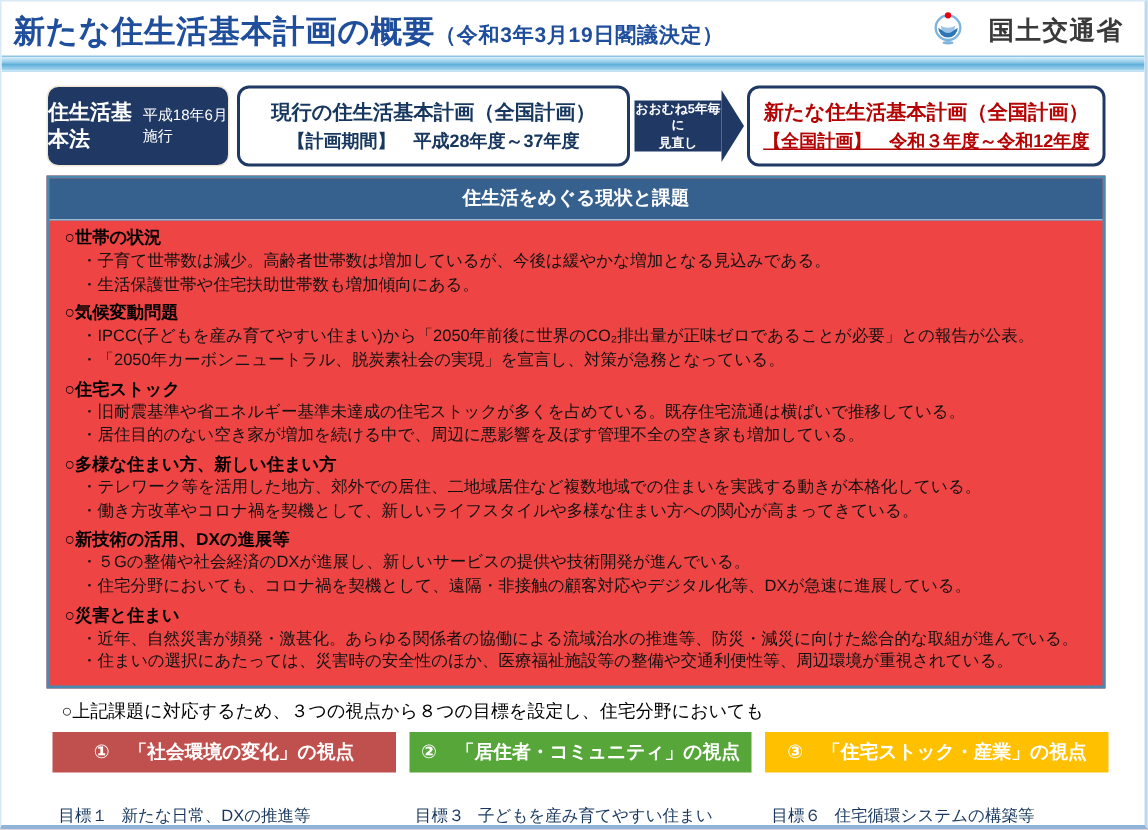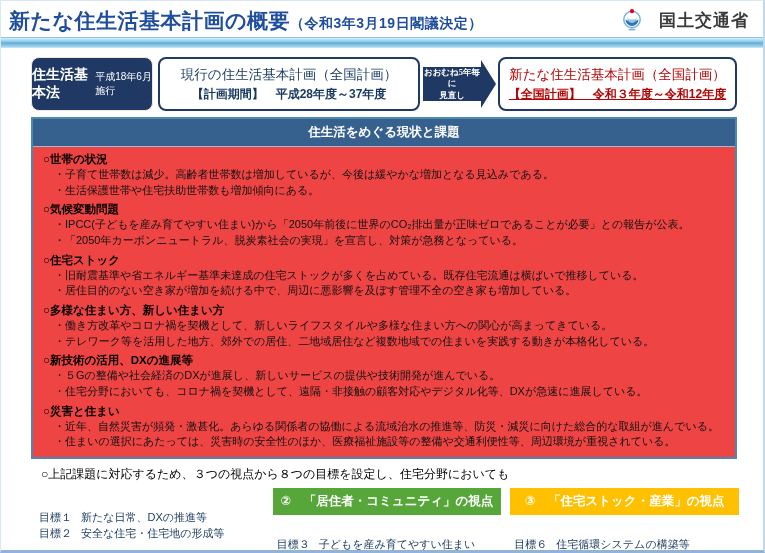--- a/index.html
+++ b/index.html
@@ -27,27 +27,27 @@
     flex: 0 0 122px; background: #1F3864; border: 1px solid #EFE8D6; border-radius: 8px;
     color: #fff; display: flex; flex-direction: row; justify-content: center; align-items: center; gap: 1px;
   }
   .law-title { font-weight: bold; font-size: 14px; }
   .law-sub { font-size: 10px; }
   .plan-box {
     background: #fff; border: 2px solid #1F3864; border-radius: 8px; margin-left: 5px;
     display: flex; flex-direction: column; justify-content: center; align-items: center; gap: 2px;
   }
   .current-plan { flex: 0 0 262px; color: #17375E; }
-  .plan-title { font-weight: normal; font-size: 13.5px; white-space: nowrap; }
+  .plan-title { font-weight: bold; font-size: 13.5px; white-space: nowrap; }
   .plan-period { font-weight: bold; font-size: 12px; white-space: nowrap; }
   .arrow-wrap { display: flex; align-items: center; margin-left: 3px; }
   .arrow-body {
     background: #1F3864; color: #fff; height: 34px; width: 58px; align-self: center;
     display: flex; align-items: center; justify-content: center; text-align: center;
-    font-size: 8.5px; font-weight: bold; line-height: 1.3; white-space: pre-line; font-family: Liberation Serif, serif;
+    font-size: 8.5px; font-weight: bold; line-height: 1.3; white-space: pre-line;
   }
   .arrow-head {
     width: 0; height: 0; align-self: center;
     border-top: 24px solid transparent; border-bottom: 24px solid transparent; border-left: 15px solid #1F3864;
   }
   .new-plan { flex: 1; border-width: 2.5px; color: #B40404; margin-left: 2px; }
   .new-plan .plan-period { text-decoration: underline; }
   
   .issues-panel { margin: 6px 26px 0 30px; border: 2px solid #4A8AAF; background: #ef4444; }
   .issues-header {
@@ -132,22 +132,22 @@
       </div>
 
       <div class="issue-section">
         <div class="issue-heading">○住宅ストック</div>
         <div class="issue-bullet">・旧耐震基準や省エネルギー基準未達成の住宅ストックが多くを占めている。既存住宅流通は横ばいで推移している。</div>
         <div class="issue-bullet">・居住目的のない空き家が増加を続ける中で、周辺に悪影響を及ぼす管理不全の空き家も増加している。</div>
       </div>
 
       <div class="issue-section">
         <div class="issue-heading">○多様な住まい方、新しい住まい方</div>
+        <div class="issue-bullet">・テレワーク等を活用した地方、郊外での居住、二地域居住など複数地域での住まいを実践する動きが本格化している。</div>
         <div class="issue-bullet">・働き方改革やコロナ禍を契機として、新しいライフスタイルや多様な住まい方への関心が高まってきている。</div>
-        <div class="issue-bullet">・テレワーク等を活用した地方、郊外での居住、二地域居住など複数地域での住まいを実践する動きが本格化している。</div>
       </div>
 
       <div class="issue-section">
         <div class="issue-heading">○新技術の活用、DXの進展等</div>
         <div class="issue-bullet">・５Gの整備や社会経済のDXが進展し、新しいサービスの提供や技術開発が進んでいる。</div>
         <div class="issue-bullet">・住宅分野においても、コロナ禍を契機として、遠隔・非接触の顧客対応やデジタル化等、DXが急速に進展している。</div>
       </div>
 
       <div class="issue-section">
         <div class="issue-heading">○災害と住まい</div>
@@ -156,20 +156,21 @@
       </div>
 
     </div>
   </div>
 
   <div class="summary-line">○上記課題に対応するため、３つの視点から８つの目標を設定し、住宅分野においても</div>
 
   <div class="viewpoints">
 
     <div class="viewpoint">
+      <div class="viewpoint-header" style="background-color: rgb(192, 80, 77);">①　「社会環境の変化」の視点</div>
       <div class="goals">
         <div class="goal-row">
           <span class="goal-label">目標１</span>
           <span class="goal-text">新たな日常、DXの推進等</span>
         </div>
         <div class="goal-row">
           <span class="goal-label">目標２</span>
           <span class="goal-text">安全な住宅・住宅地の形成等</span>
         </div>
       </div>

